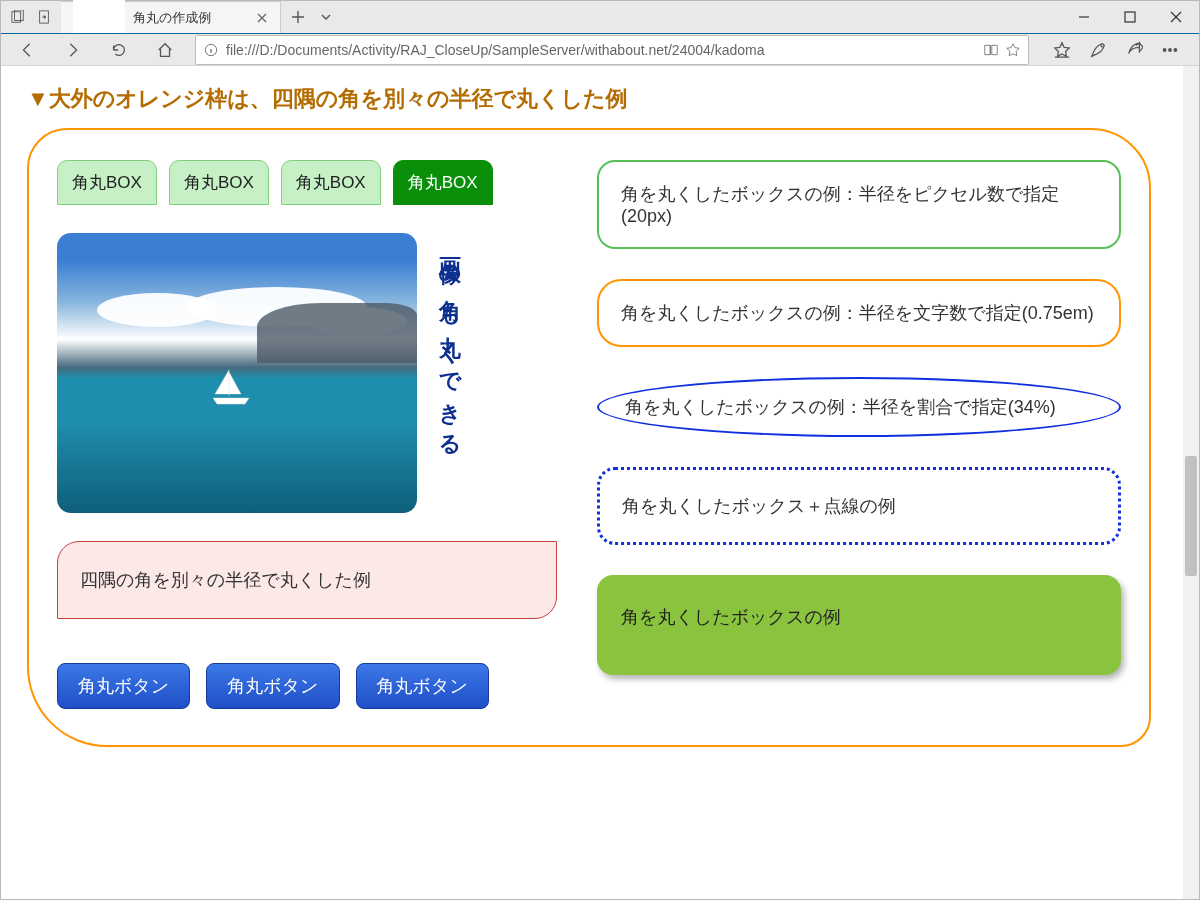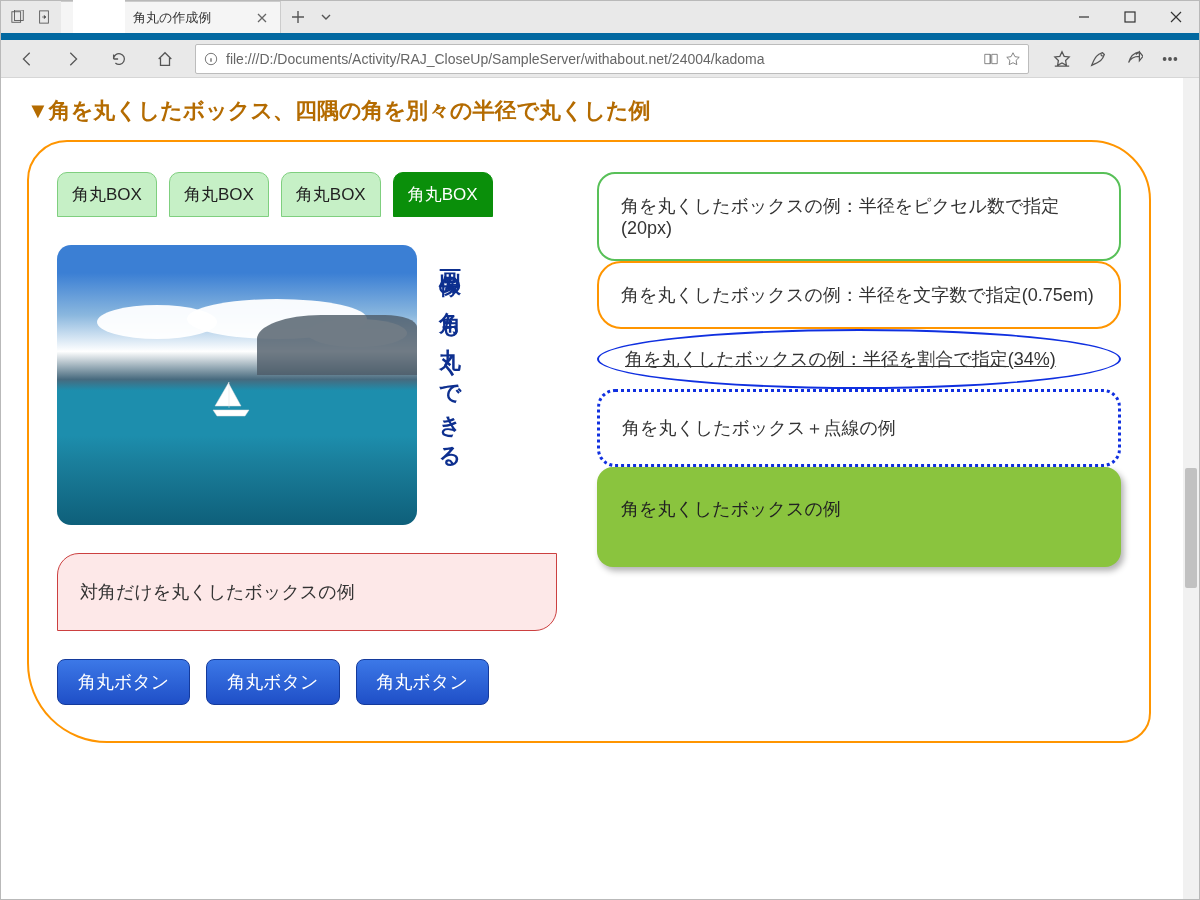--- a/index.html
+++ b/index.html
@@ -13,62 +13,62 @@
   .tab { display:flex; align-items:center; gap:8px; background:#f5f5f5; border-top:1px solid #ccc; border-right:1px solid #ccc; padding:0 12px; min-width:220px; }
   .tab svg.page { width:14px; height:14px; fill:none; stroke:#555; stroke-width:1.2; }
   .tab-title { font-size:13px; color:#333; flex:1; }
   .tab-x { width:12px; height:12px; stroke:#666; }
   .newtab { display:flex; align-items:center; padding:0 10px; gap:14px; }
   .newtab svg { width:14px; height:14px; stroke:#555; fill:none; }
   .win-controls { margin-left:auto; display:flex; }
   .win-btn { width:46px; display:flex; align-items:center; justify-content:center; }
   .win-btn svg { width:12px; height:12px; stroke:#333; fill:none; stroke-width:1.2; }
 
-  .navbar { height:44px; display:flex; align-items:center; gap:14px; padding:0 10px; background:#e9e9e9; border-top:7px solid #0369a1; }
+  .navbar { height:32px; display:flex; align-items:center; gap:14px; padding:0 10px; background:#e9e9e9; border-top:1px solid #0369a1; }
   .nav-btn { width:32px; height:32px; display:flex; align-items:center; justify-content:center; }
   .nav-btn svg { width:18px; height:18px; stroke:#555; fill:none; stroke-width:1.4; }
   .addr { flex:1; height:30px; background:#fff; border:1px solid #bcbcbc; border-radius:2px; display:flex; align-items:center; padding:0 8px; gap:8px; overflow:hidden; }
   .addr svg { width:14px; height:14px; stroke:#666; fill:none; }
   .addr-text { font-size:14px; color:#666; white-space:nowrap; overflow:hidden; text-overflow:clip; flex:1; }
   .right-icons { display:flex; gap:18px; padding:0 10px; }
   .right-icons svg { width:18px; height:18px; stroke:#555; fill:none; stroke-width:1.4; }
 
   .viewport { flex:1; background:#fff; position:relative; overflow:hidden; border-top:1px solid #d6d6d6; }
   .page { width:1176px; height:100%; overflow-y:auto; background:#fff; padding:18px 26px; }
   .scrollbar { position:absolute; right:0; top:0; bottom:0; width:16px; background:#f1f1f1; }
   .thumb { position:absolute; right:2px; top:390px; width:12px; height:120px; background:#c1c1c1; border-radius:2px; }
 
   
   h2.heading { color:#b46b00; font-size:22px; font-weight:bold; margin-bottom:14px; }
 
   .outer { border:2px solid #ff9500; border-radius:40px 60px 30px 80px; padding:30px 28px 36px; display:flex; gap:40px; }
   .col-l { width:500px; display:flex; flex-direction:column; gap:28px; }
-  .col-r { flex:1; display:flex; flex-direction:column; }
+  .col-r { flex:1; display:flex; flex-direction:column; gap:30px; }
 
   .tabs { display:flex; gap:12px; }
   .tab-box { background:#c6f0c6; border:1px solid #7fcf7f; border-radius:10px 10px 0 0; padding:10px 14px; font-size:17px; color:#222; }
   .tab-box.active { background:#0a8f0a; color:#fff; border-color:#0a8f0a; }
 
   .img-row { display:flex; gap:18px; align-items:flex-start; }
   .photo { width:360px; height:280px; border-radius:14px; overflow:hidden; background:linear-gradient(to bottom, #3b7fd4 0%, #3b7fd4 10%, #8ab7de 25%, #ffffff 38%, #476a7e 48%, #1d8ead 52%, #1d8ead 68%, #1a7e9b 78%, #0e5f7a 100%); position:relative; }
   .clouds { position:absolute; top:54px; left:0; right:0; height:70px; }
   .cloud { position:absolute; background:#fff; border-radius:50%; opacity:.95; }
   .mountain { position:absolute; bottom:150px; right:0; width:160px; height:60px; background:#4c5a66; border-radius:40% 20% 0 0; opacity:.8; }
   .boat { position:absolute; top:135px; left:150px; width:48px; height:40px; }
   .vert { writing-mode:vertical-rl; font-size:22px; color:#0d2f8f; font-weight:bold; letter-spacing:6px; padding-top:6px; }
 
   .diag-box { border:1.5px solid #cc4040; background:#fde8e8; border-radius:22px 0 22px 0; padding:26px 22px; font-size:18px; color:#333; }
 
   .btns { display:flex; gap:16px; }
-  .blue-btn { background:linear-gradient(to bottom, #3c78e7, #1f4fc7); border:1px solid #143a9c; color:#fff; font-size:18px; padding:10px 20px; border-radius:8px; cursor:pointer; }
+  .blue-btn { background:linear-gradient(to bottom, #3c78e7, #1f4fc7); border:1px solid #143a9c; color:#fff; font-size:18px; padding:10px 20px; border-radius:8px; cursor:pointer;margin-top:16px; }
 
   .rbox { border-width:2px; border-style:solid; padding:20px 22px; font-size:18px; color:#333; }
   .rbox.green { border-color:#58c058; border-radius:18px; }
   .rbox.orange { border-color:#ff9500; border-radius:24px; }
-  .rbox.blue { border-color:#1030e0; border-radius:50%/50%; padding:16px 26px;text-decoration:underline; }
+  .rbox.blue { border-color:#1030e0; border-radius:50%/50%; padding:16px 26px; }
   .rbox.fill { background:#8ac43e; border:none; border-radius:16px; box-shadow:3px 4px 6px rgba(0,0,0,.3); padding:30px 24px 46px; color:#222; }
   .rbox.dotted { border:3px dotted #1030e0; border-radius:18px; padding:24px 22px; }
 </style>
 </head>
 <body>
 
 <div class="chrome">
 
   <div class="titlebar">
     <div class="sys-left">
@@ -166,21 +166,21 @@
           <circle cx="4" cy="10" r="1.4" fill="#555"></circle>
           <circle cx="10" cy="10" r="1.4" fill="#555"></circle>
           <circle cx="16" cy="10" r="1.4" fill="#555"></circle>
         </svg>
     </div>
   </div>
 
   <div class="viewport">
     <div class="page">
 
-      <h2 class="heading">▼角を丸くしたボックス、四隅の角を別々の半径で丸くした例</h2>
+      <h2 class="heading">▼大外のオレンジ枠は、四隅の角を別々の半径で丸くした例</h2>
 
       <div class="outer">
 
         <div class="col-l">
           <div class="tabs">
             <div class="tab-box">角丸BOX</div>
             <div class="tab-box">角丸BOX</div>
             <div class="tab-box">角丸BOX</div>
             <div class="tab-box active">角丸BOX</div>
           </div>
@@ -193,21 +193,21 @@
                 <div class="cloud" style="top:20px;left:250px;width:100px;height:28px"></div>
               </div>
               <div class="mountain"></div>
               <svg class="boat" viewBox="0 0 48 40">
                   <path d="M22 2v26M22 2l-14 24h14M22 4l12 22H22M6 30h36l-4 6H10z" fill="#fff" stroke="#dcdcdc" stroke-width="0.5"></path>
                 </svg>
             </div>
             <div class="vert">画像の角も丸くできる</div>
           </div>
 
-          <div class="diag-box">対角だけを丸くしたボックスの例</div>
+          <div class="diag-box">四隅の角を別々の半径で丸くした例</div>
 
           <div class="btns">
             <button class="blue-btn">角丸ボタン</button>
             <button class="blue-btn">角丸ボタン</button>
             <button class="blue-btn">角丸ボタン</button>
           </div>
         </div>
 
         <div class="col-r">
           <div class="rbox green">角を丸くしたボックスの例：半径をピクセル数で指定(20px)</div>

